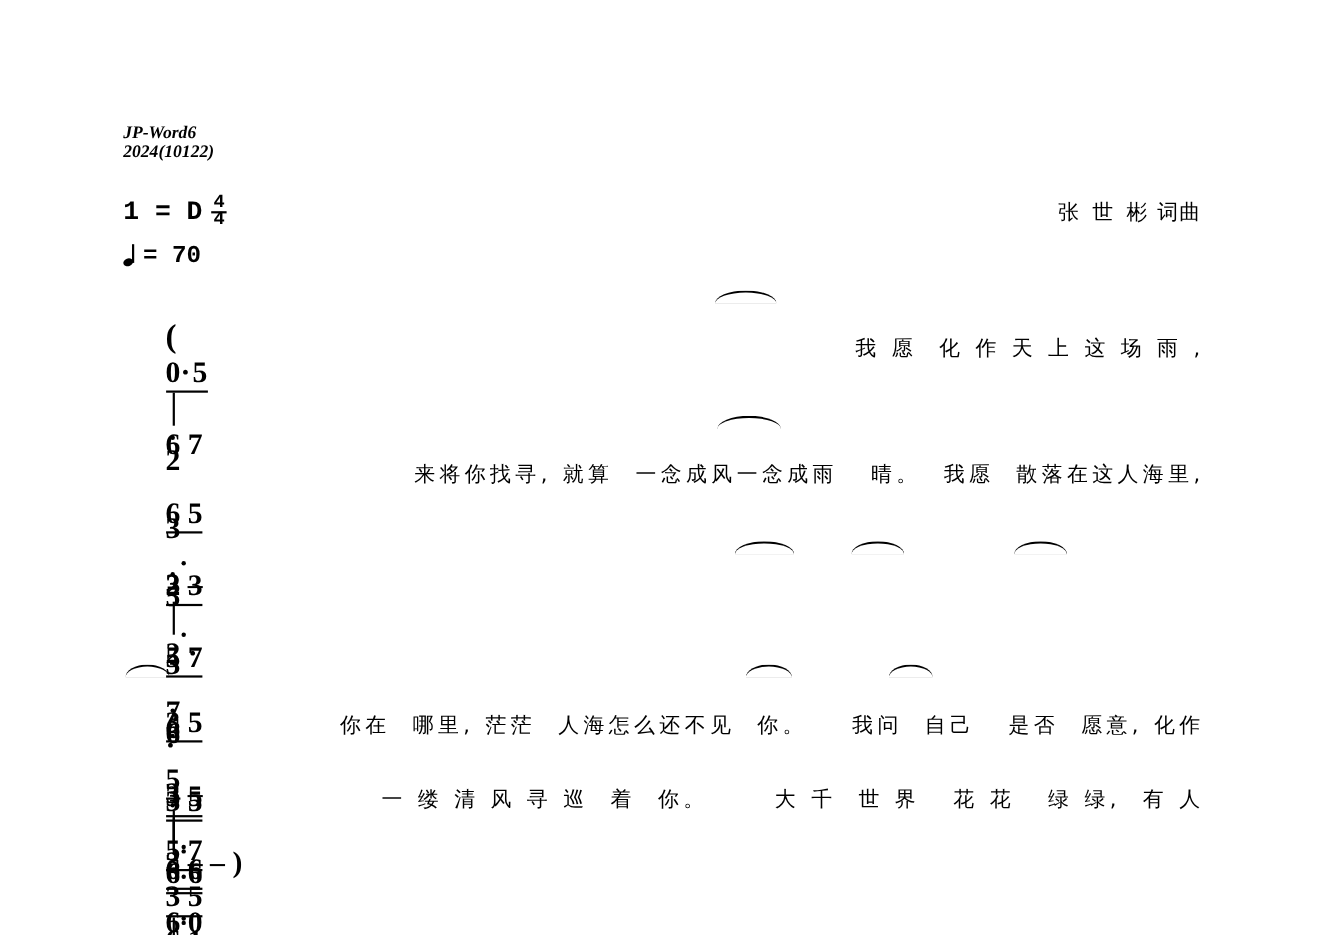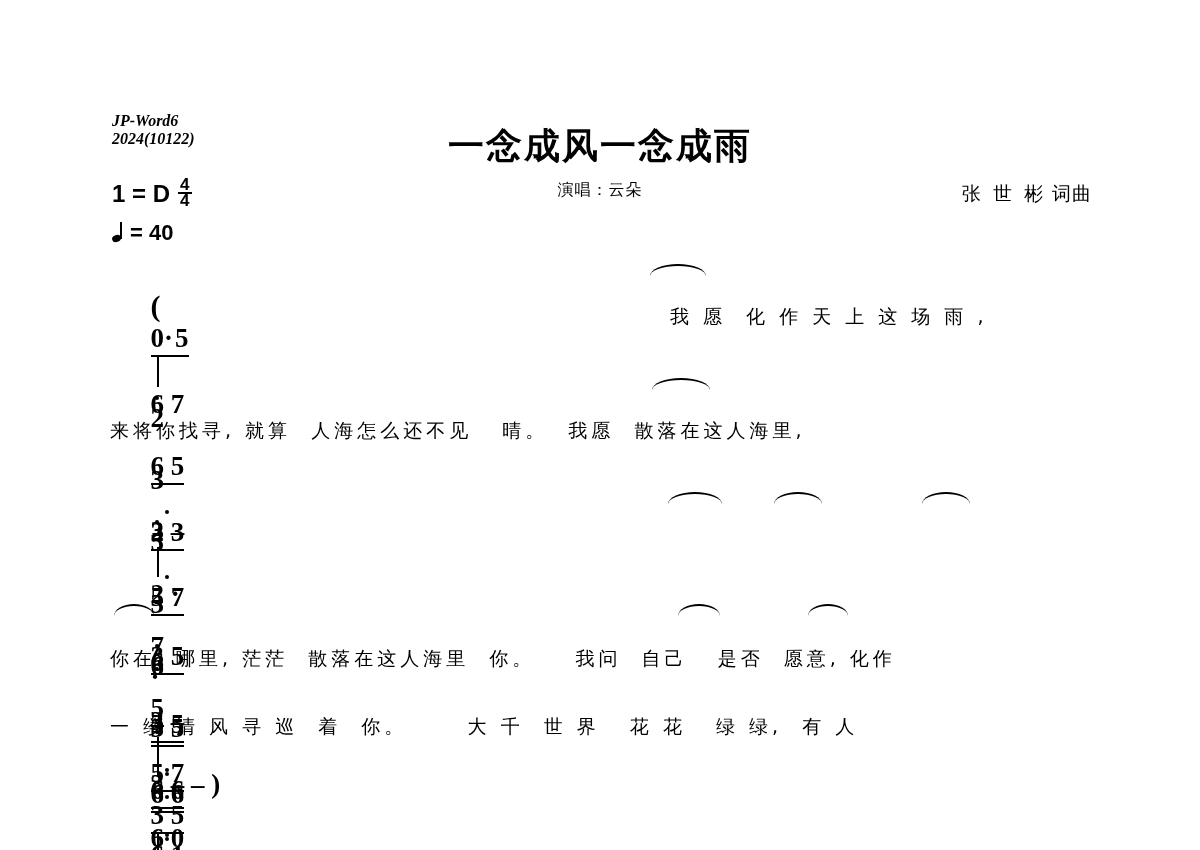--- a/index.html
+++ b/index.html
@@ -69,21 +69,21 @@
     line-height: 30px;
   }
   .credits span { letter-spacing: 3px; }
   .credits .role { letter-spacing: 1px; }
 
   
   .keyblock {
     position: absolute;
     left: 112px;
     top: 180px;
-    font-family: Liberation Sans, sans-serif;
+    font-family: Liberation Mono, monospace;
   }
   .keyline {
     font-size: 24px;
     font-weight: 700;
     display: flex;
     align-items: flex-start;
     height: 34px;
   }
   .meter {
     display: inline-block;
@@ -143,20 +143,21 @@
     white-space: pre;
     letter-spacing: 0px;
   }
   .lyrics {
     position: relative;
     height: 34px;
     font-family: "DejaVu Sans", sans-serif;
     font-size: 19px;
     letter-spacing: 4px;
     white-space: pre;
+    text-align: right;
   }
   .notes span, .lyrics span { display: inline-block; }
 
   
   .u {            
     border-bottom: 2px solid #000;
     padding-bottom: 1px;
   }
   .dotu {         
     position: relative;
@@ -204,42 +205,40 @@
   }
 </style>
 </head>
 <body>
 
 <div class="sheet">
 
   <div class="corner-id">JP-Word6
 2024(10122)</div>
 
-  <div class="title">一念成风一念成雨</div>
-
-  <div class="singer">演唱：云朵</div>
+
 
   <div class="credits">
     <div>
       <span>张 世 彬</span>
       <span class="role">词曲</span>
     </div>
   </div>
 
   <div class="keyblock">
     <div class="keyline">
       <span>1 = D</span>
       <span class="meter">
         <span class="num">4</span>
         <span class="den">4</span>
       </span>
     </div>
     <div class="tempo">
       <span class="note-glyph"></span>
-      <span>= 40</span>
+      <span>= 70</span>
     </div>
   </div>
 
   <div class="line" style="top:258px;">
     <div class="notes">
       <span style="font-size:30px;">(</span>
       <span class="u">0<span style="letter-spacing:2px">·</span>5</span>
       <span class="bar"></span>
       <span>6 7</span>
       <span style="width:8px"></span>
@@ -299,21 +298,21 @@
       
       <span style="width:6px"></span>
       
       <span style="width:6px"></span>
       
       <span style="width:8px"></span>
       
       
       <span class="slur" style="left:542px; top:6px; width:58px;"></span>
     </div>
-    <div class="lyrics">来将你找寻, 就算  人海怎么还不见   晴。  我愿  散落在这人海里,</div>
+    <div class="lyrics">来将你找寻, 就算  一念成风一念成雨   晴。  我愿  散落在这人海里,</div>
   </div>
 
   <div class="line" style="top:486px;">
     <div class="notes">
       <span class="u dotu">2 3</span>
       <span style="width:14px"></span>
       <span class="u dotu">5 7</span>
       <span style="width:10px"></span>
       <span>6</span>
       <span style="width:20px"></span>
@@ -383,21 +382,21 @@
       
       <span style="width:6px"></span>
       
       <span style="width:4px"></span>
       
       
       <span class="slur" style="left:4px; top:4px; width:40px;"></span>
       <span class="slur" style="left:568px; top:4px; width:42px;"></span>
       <span class="slur" style="left:698px; top:4px; width:40px;"></span>
     </div>
-    <div class="lyrics">你在  哪里, 茫茫  散落在这人海里  你。    我问  自己   是否  愿意, 化作</div>
+    <div class="lyrics">你在  哪里, 茫茫  人海怎么还不见  你。    我问  自己   是否  愿意, 化作</div>
   </div>
 
   <div class="line" style="top:714px;">
     <div class="lyrics">一 缕 清 风 寻 巡  着  你。      大 千  世 界   花 花   绿 绿,  有 人</div>
   </div>
 
   <div class="line cut" style="top:828px; height:22px;">
     <div class="notes">
       
       <span style="width:8px"></span>

